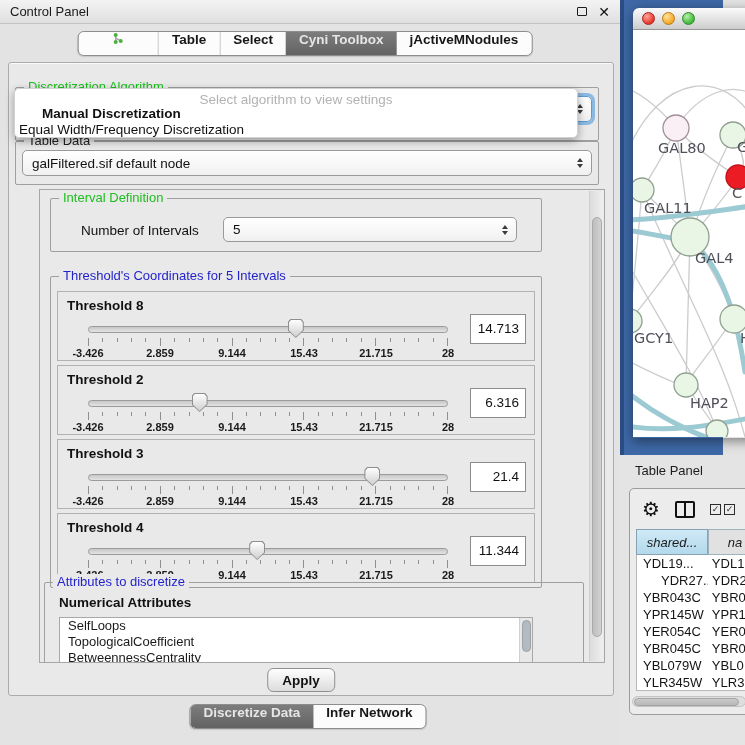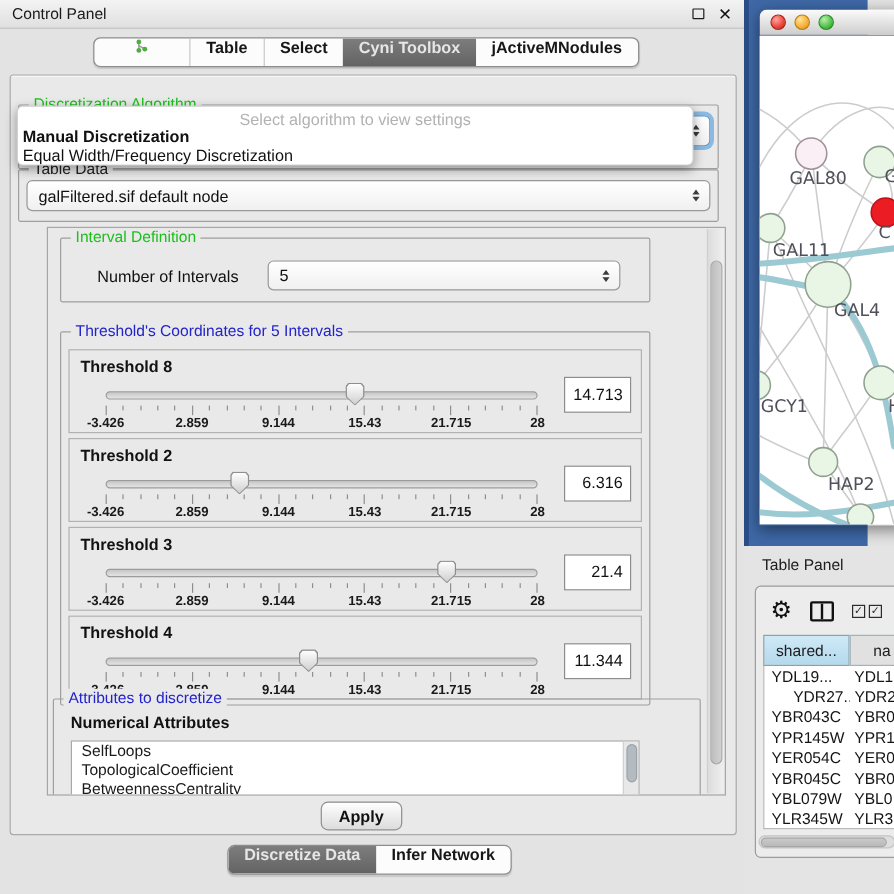--- a/index.html
+++ b/index.html
@@ -43,21 +43,21 @@
     display:flex;flex-direction:column;gap:2px;}
   .arr{width:0;height:0;border-left:3.5px solid transparent;border-right:3.5px solid transparent;}
   .arr.up{border-bottom:4.5px solid #3b3b3b;}
   .arr.down{border-top:4.5px solid #3b3b3b;}
 
   .popup{position:absolute;left:14px;top:88px;width:564px;height:50px;background:#fff;
     border:1px solid #d2d2d2;border-radius:5px;box-shadow:0 3px 9px rgba(0,0,0,.35);z-index:40;
     overflow:hidden;}
   .popup-placeholder{text-align:center;color:#b2b2b2;font-size:13.5px;padding-top:3px;height:17px;}
   .popup-opt{font-size:13.5px;color:#111;padding:0 4px;height:16px;line-height:16px;}
-  .popup-opt.bold{font-weight:700;}
+  .popup-opt.bold{font-weight:700;margin-left:23px;}
 
   .scroll-panel{position:absolute;left:38px;top:188px;width:566px;height:474px;
     background:#e9e9e9;border:1px solid #a6a6a6;overflow:hidden;}
   .vscroll{position:absolute;right:1px;top:1px;width:14px;height:470px;
     background:linear-gradient(90deg,#dcdcdc,#efefef);border-left:1px solid #cfcfcf;}
   .vscroll .thumb{position:absolute;left:1.5px;top:26px;width:10px;height:420px;
     background:linear-gradient(90deg,#bdbdbd,#d2d2d2);border:1px solid #a9a9a9;border-radius:6px;}
 
   .interval-label{position:absolute;left:30px;top:24px;font-size:13.5px;font-weight:400;color:#111;}
 
@@ -124,21 +124,21 @@
   .gear-glyph{font-size:20px;line-height:1;color:#101010;}
   .columns-glyph{width:20px;height:17px;border:2px solid #101010;border-radius:2px;position:relative;}
   .columns-glyph::after{content:"";position:absolute;left:50%;top:0;bottom:0;width:2px;
     background:#101010;transform:translateX(-50%);}
   .chk-glyph{width:11px;height:11px;border:1.5px solid #2b2b2b;font-size:9px;line-height:9px;
     text-align:center;color:#2b2b2b;}
   .chk-pair{display:flex;gap:3px;}
   .tp-table{position:absolute;left:6px;top:40px;width:126px;}
   .tp-hrow{display:flex;height:26px;}
   .tp-hcell{font-size:13px;color:#1c1c1c;display:flex;align-items:center;justify-content:center;
-    border:1px solid #9fb3bd;background:#e1e1e1;}
+    border:1px solid #9fb3bd;background:#e1e1e1;font-style:italic;}
   .tp-hcell.selected{background:linear-gradient(#cfe9f6,#b3d9ec);border-color:#85a3b2;}
   .tp-rows{background:#fff;border:1px solid #b8b8b8;border-top:none;height:136px;overflow:hidden;}
   .tp-row{display:flex;height:17px;line-height:17px;font-size:13px;color:#141414;}
   .tp-cell{white-space:nowrap;overflow:hidden;}
   .tp-hscroll{position:absolute;left:2px;top:207px;width:114px;height:11px;background:#dedede;
     border:1px solid #c4c4c4;border-radius:6px;}
   .tp-hscroll .thumb{position:absolute;left:1px;top:0.5px;width:105px;height:8px;
     background:linear-gradient(#c9c9c9,#b9b9b9);border:1px solid #a5a5a5;border-radius:5px;}
 </style>
 </head>

